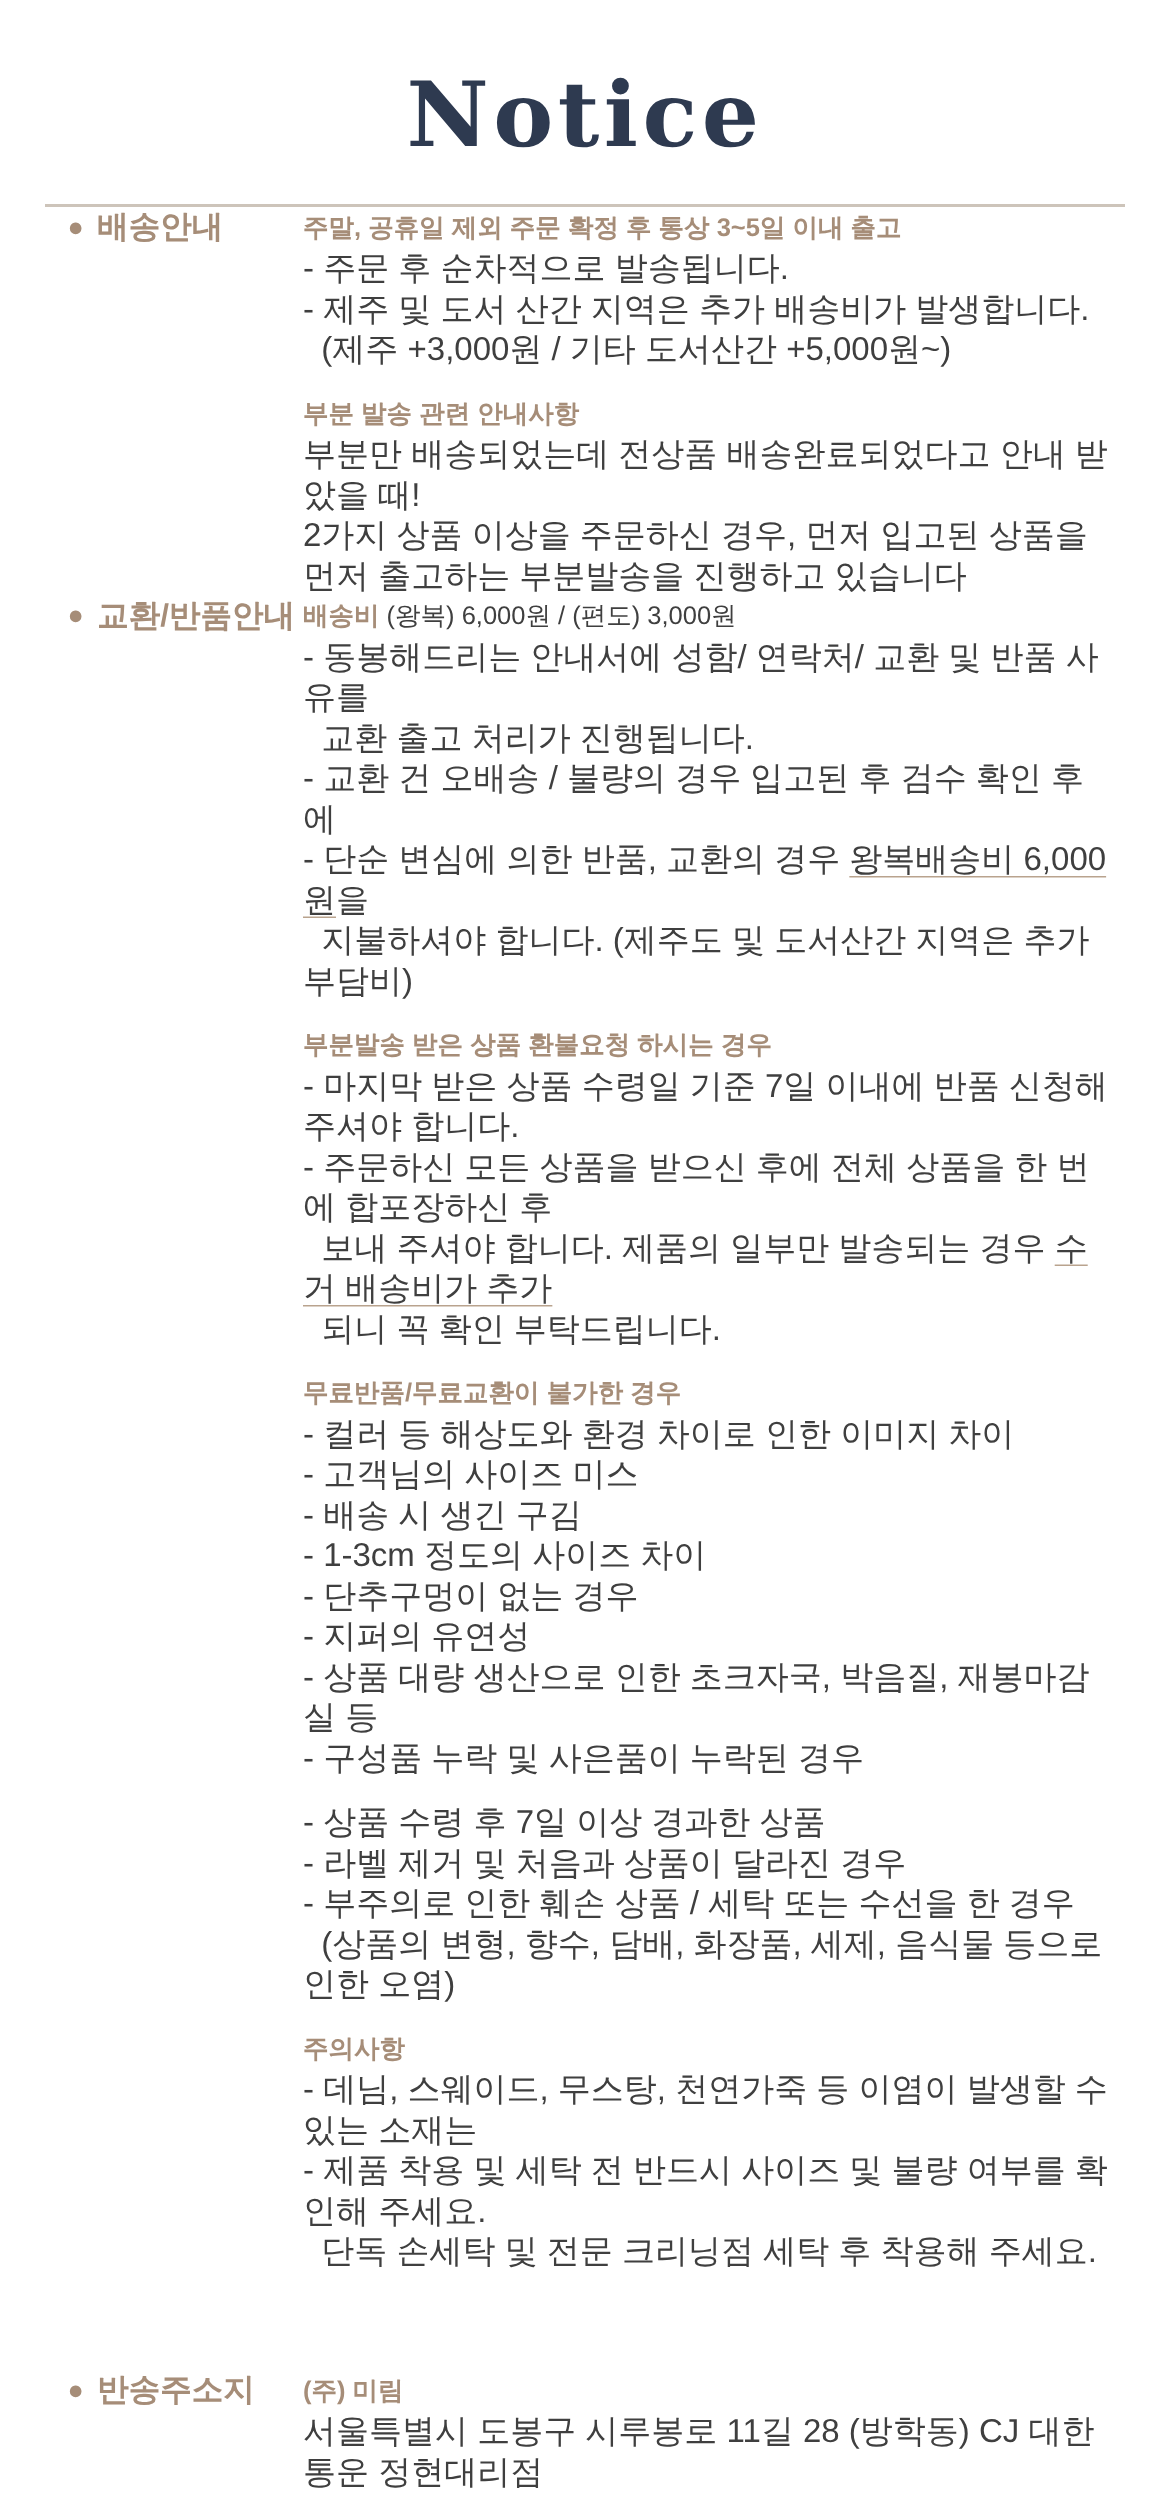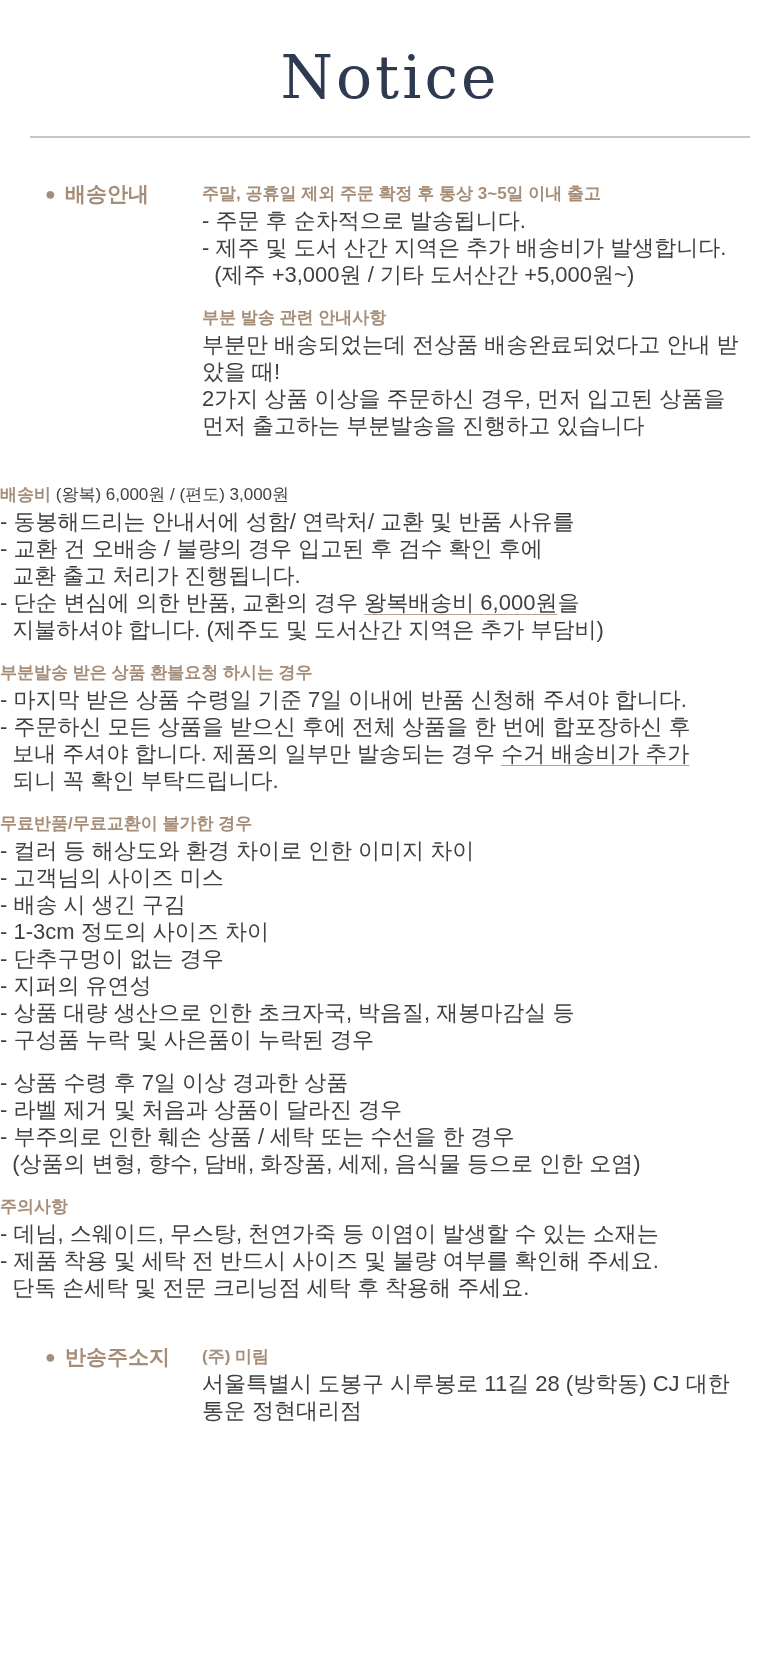--- a/index.html
+++ b/index.html
@@ -17,39 +17,39 @@
     font-family:"Liberation Sans","DejaVu Sans",sans-serif;
     color:var(--body-color);
   }
   .header{
     text-align:center;
     padding-top:44px;
   }
   .page-title{
     font-family:"DejaVu Serif","Liberation Serif",serif;
     font-size:60px;
-    font-weight:400;
+    font-weight:700;
     letter-spacing:3px;
     color:var(--title-color);
     line-height:1.1;
   }
   .divider{
     border:none;
     border-top:2px solid var(--divider);
     margin:26px 30px 0 30px;
   }
   .sections{
     padding-bottom:60px;
   }
   .section{
     display:flex;
     align-items:flex-start;
-    margin-top:42px;
   }
   .section:last-child{
+    margin-top:66px;
     justify-content:space-between;
   }
   .section-label{
     width:202px;
     flex:0 0 202px;
     padding-left:45px;
     color:var(--accent);
     font-weight:700;
     font-size:21px;
     line-height:27px;
@@ -111,26 +111,27 @@
         </div>
         <div class="block">
           <div class="block-heading"><span class="heading-text">부분 발송 관련 안내사항</span></div>
           <div class="line">부분만 배송되었는데 전상품 배송완료되었다고 안내 받았을 때!</div>
           <div class="line">2가지 상품 이상을 주문하신 경우, 먼저 입고된 상품을</div>
           <div class="line">먼저 출고하는 부분발송을 진행하고 있습니다</div>
         </div>
       </div>
     </section>
     <section class="section">
+      <div class="section-label"><span class="bullet">●</span><span class="section-title-text">교환/반품안내</span></div>
       <div class="section-body">
         <div class="block">
           <div class="block-heading"><span class="heading-text">배송비</span><span class="heading-suffix"> (왕복) 6,000원 / (편도) 3,000원</span></div>
           <div class="line">- 동봉해드리는 안내서에 성함/ 연락처/ 교환 및 반품 사유를</div>
+          <div class="line">  교환 출고 처리가 진행됩니다.</div>
           <div class="line">- 교환 건 오배송 / 불량의 경우 입고된 후 검수 확인 후에</div>
-          <div class="line">  교환 출고 처리가 진행됩니다.</div>
           <div class="line">- 단순 변심에 의한 반품, 교환의 경우 <span class="u">왕복배송비 6,000원</span>을</div>
           <div class="line">  지불하셔야 합니다. (제주도 및 도서산간 지역은 추가 부담비)</div>
         </div>
         <div class="block">
           <div class="block-heading"><span class="heading-text">부분발송 받은 상품 환불요청 하시는 경우</span></div>
           <div class="line">- 마지막 받은 상품 수령일 기준 7일 이내에 반품 신청해 주셔야 합니다.</div>
           <div class="line">- 주문하신 모든 상품을 받으신 후에 전체 상품을 한 번에 합포장하신 후</div>
           <div class="line">  보내 주셔야 합니다. 제품의 일부만 발송되는 경우 <span class="u">수거 배송비가 추가</span></div>
           <div class="line">  되니 꼭 확인 부탁드립니다.</div>
         </div>

